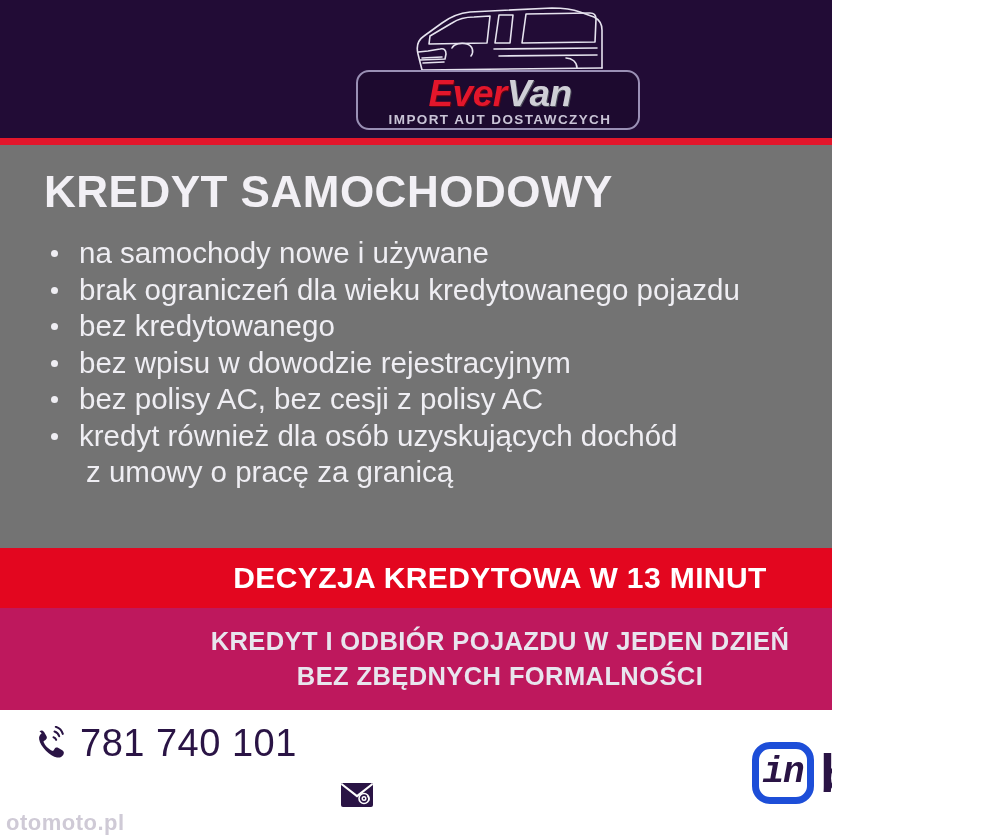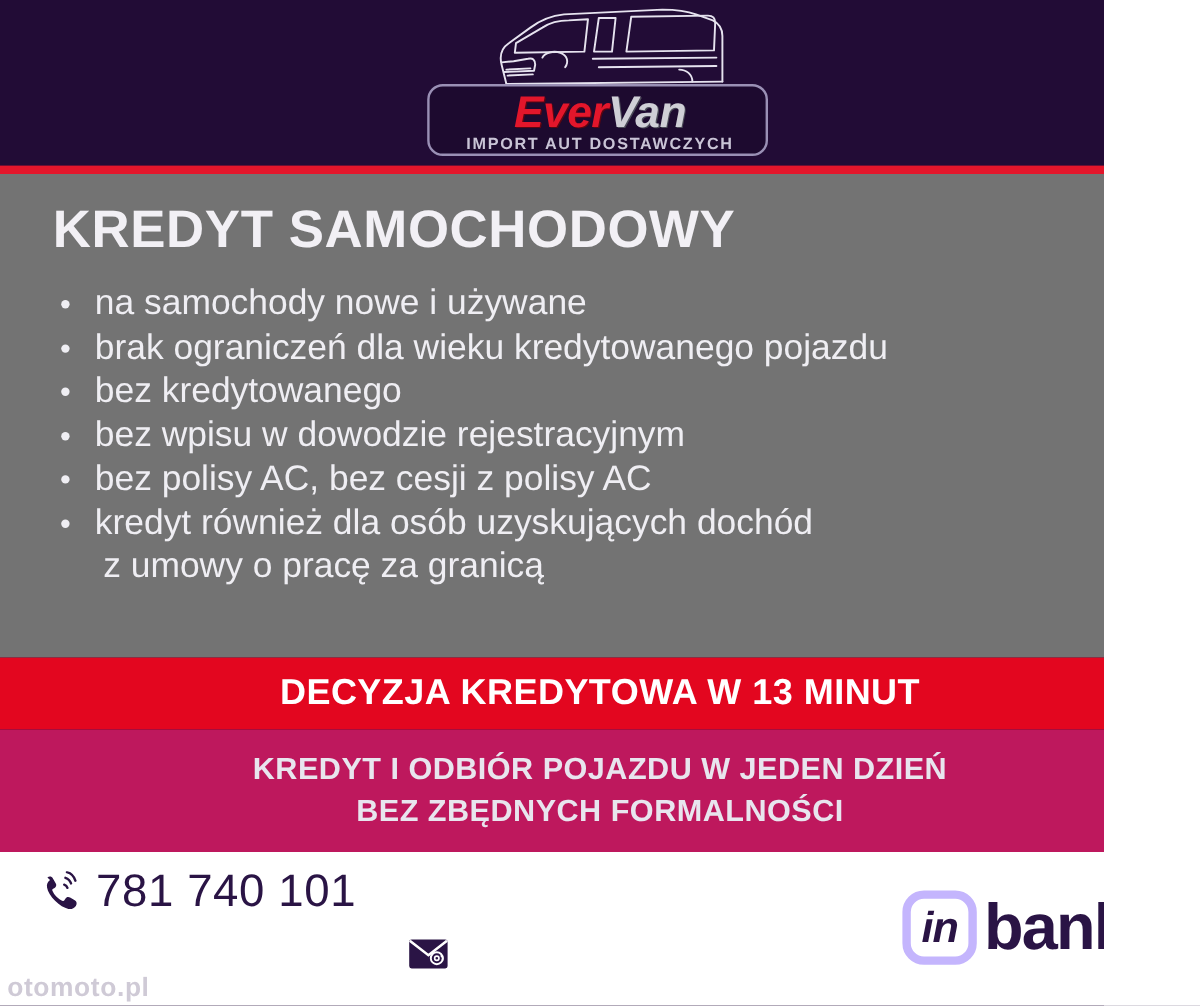--- a/index.html
+++ b/index.html
@@ -5,21 +5,21 @@
   html, body {
     margin: 0;
     padding: 0;
     background: #ffffff;
   }
   body {
     font-family: "Liberation Sans", sans-serif;
   }
   #ad {
     position: relative;
-    width: 920px;
+    width: 832px;
     height: 838px;
     overflow: hidden;
     background: #250F3A;
   }
 
   
   .header {
     position: absolute;
     left: 0; top: 0;
     width: 1000px;
@@ -228,32 +228,33 @@
     position: absolute;
     left: 752px;
     top: 742px;
     display: flex;
     align-items: center;
     height: 62px;
   }
   .inbank-mark {
     width: 62px;
     height: 62px;
-    border: 7px solid #c4b5fd;
+    border: 7px solid #1d4ed8;
     border-radius: 18px;
     box-sizing: border-box;
     display: flex;
     align-items: center;
     justify-content: center;
     color: #2A1445;
     font-size: 36px;
     font-weight: bold;
     font-style: italic;
     letter-spacing: -1px;
     line-height: 1;
+    font-family: Liberation Mono, monospace;
   }
   .inbank-word {
     margin-left: 6px;
     font-size: 54px;
     font-weight: bold;
     color: #2A1445;
     letter-spacing: -1.5px;
     line-height: 1;
   }
 

